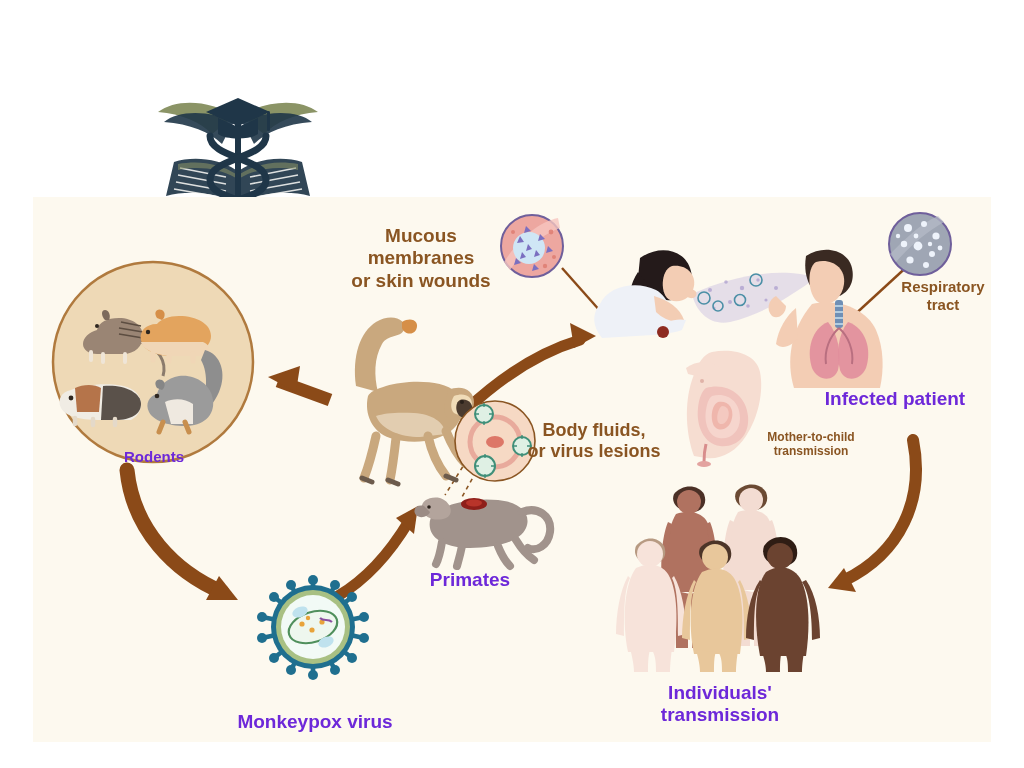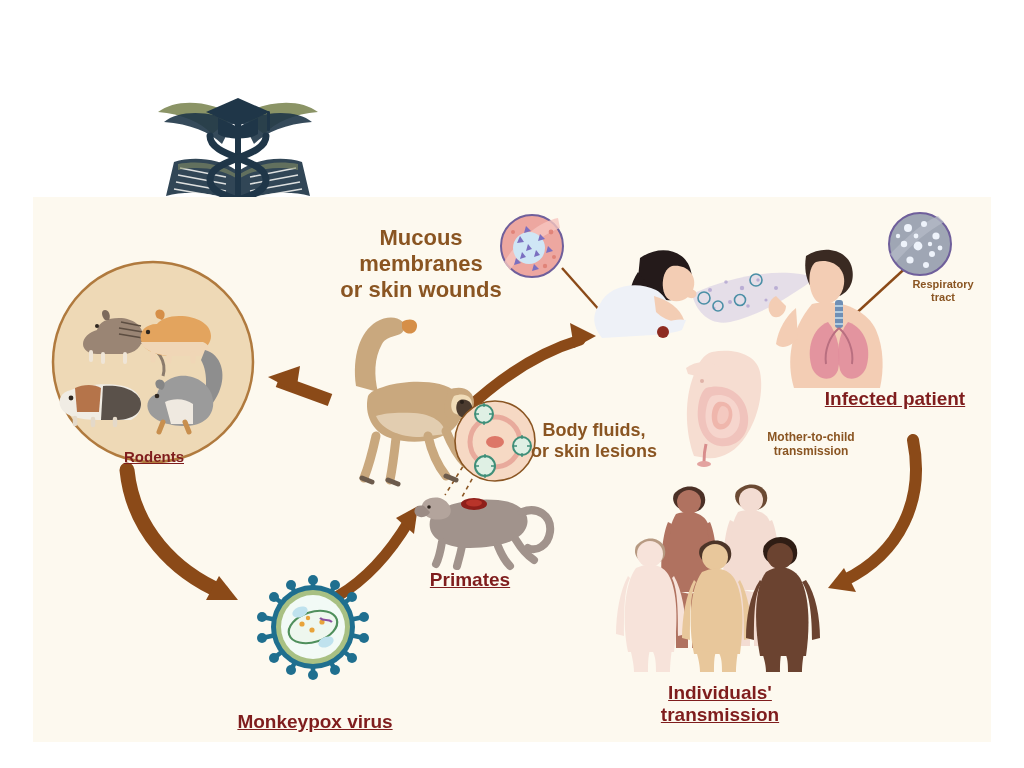--- a/index.html
+++ b/index.html
@@ -25,24 +25,24 @@
 
   
   #panel{
     position:absolute;left:33px;top:197px;width:958px;height:545px;
     background:#fdf9ef;
   }
 
   
   .lbl{position:absolute;text-align:center;line-height:1.18;}
   .lbl-brown{color:#8a5522;font-weight:bold;}
-  .lbl-black{color:#7f1d1d;font-weight:bold;text-decoration:underline;}
-
-  #lab-mucous{left:336px;top:225px;width:170px;font-size:22px;}
-  #lab-respiratory{left:884px;top:278px;width:118px;font-size:11px;}
+  .lbl-black{color:#6d28d9;font-weight:bold;}
+
+  #lab-mucous{left:336px;top:225px;width:170px;font-size:19px;}
+  #lab-respiratory{left:884px;top:278px;width:118px;font-size:15px;}
   #lab-body-fluids{left:524px;top:420px;width:140px;font-size:18px;}
   #lab-mother{left:736px;top:430px;width:150px;font-size:12px;}
   #lab-reservoir{left:45px;top:519px;width:200px;font-size:17px;}
 
   #lab-rodents{left:94px;top:448px;width:120px;font-size:15px;}
   #lab-primates{left:405px;top:554px;width:130px;font-size:19px;margin-top:15px;}
   #lab-virus{left:205px;top:680px;width:220px;font-size:19px;margin-top:31px;}
   #lab-infected{left:800px;top:388px;width:190px;font-size:19px;}
   #lab-individuals{left:625px;top:682px;width:190px;font-size:19px;}
 
@@ -201,21 +201,21 @@
       <circle cx="33" cy="68" r="10" fill="#dff0e4" stroke="#3f8f79" stroke-width="2"></circle>
       <g stroke="#3f8f79" stroke-width="1.4">
         <path d="M32 5 L32 9 M23 16 L27 16 M41 16 L37 16 M32 27 L32 23"></path>
         <path d="M70 37 L70 41 M61 48 L65 48 M79 48 L75 48 M70 59 L70 55"></path>
         <path d="M33 56 L33 60 M23 68 L27 68 M43 68 L39 68 M33 80 L33 76"></path>
       </g>
     </g>
   </svg>
   <div class="lbl lbl-brown" id="lab-body-fluids">
     <span>Body fluids,</span><br>
-    <span>or skin lesions</span>
+    <span>or virus lesions</span>
   </div>
 
   <svg class="art" style="left:410px;top:472px;" width="160" height="90">
     <path d="M34 36 C24 38 18 46 20 56 C22 68 38 76 60 76 C86 76 110 70 116 56 C122 42 110 30 88 28 C66 26 44 30 34 36Z" fill="#a1938c"></path>
     <path d="M30 26 C18 24 10 30 12 38 C14 46 26 50 36 46 C44 43 42 30 30 26Z" fill="#b3a49c"></path>
     <path d="M14 34 C6 32 2 38 6 43 C10 47 18 45 20 40Z" fill="#9b8b84"></path>
     <circle cx="19" cy="35" r="1.8" fill="#2a211a"></circle>
     <ellipse cx="64" cy="32" rx="13" ry="6" fill="#8e1f1a"></ellipse>
     <ellipse cx="64" cy="31" rx="8" ry="3.4" fill="#b8342a"></ellipse>
     <path d="M112 40 C128 34 142 44 140 60 C138 74 126 80 118 76" stroke="#a1938c" stroke-width="8" fill="none" stroke-linecap="round"></path>

